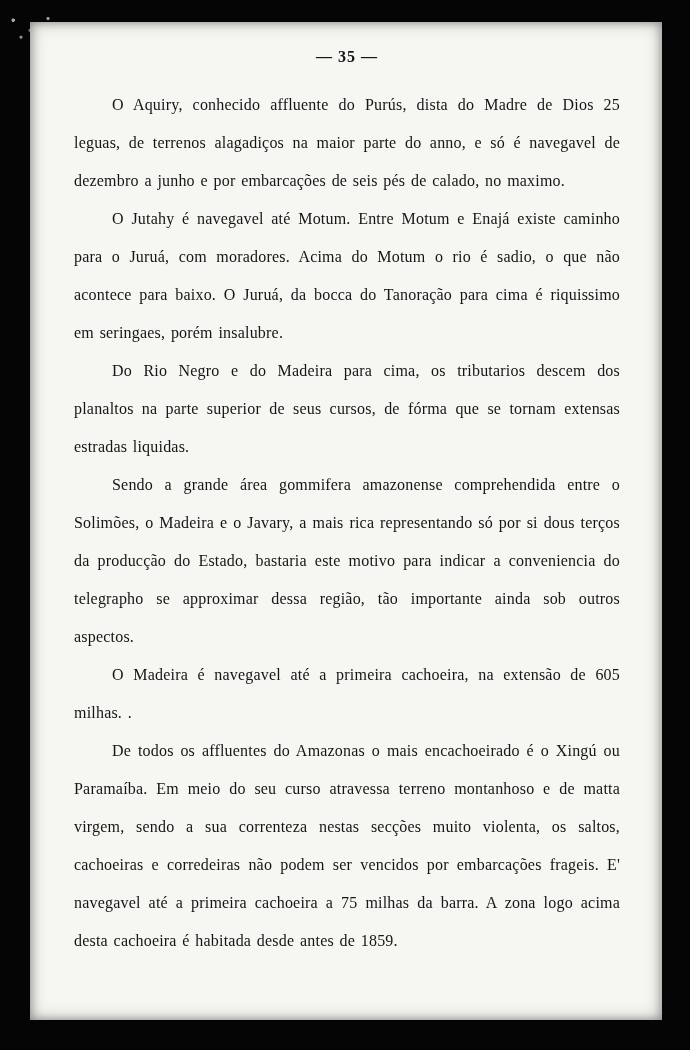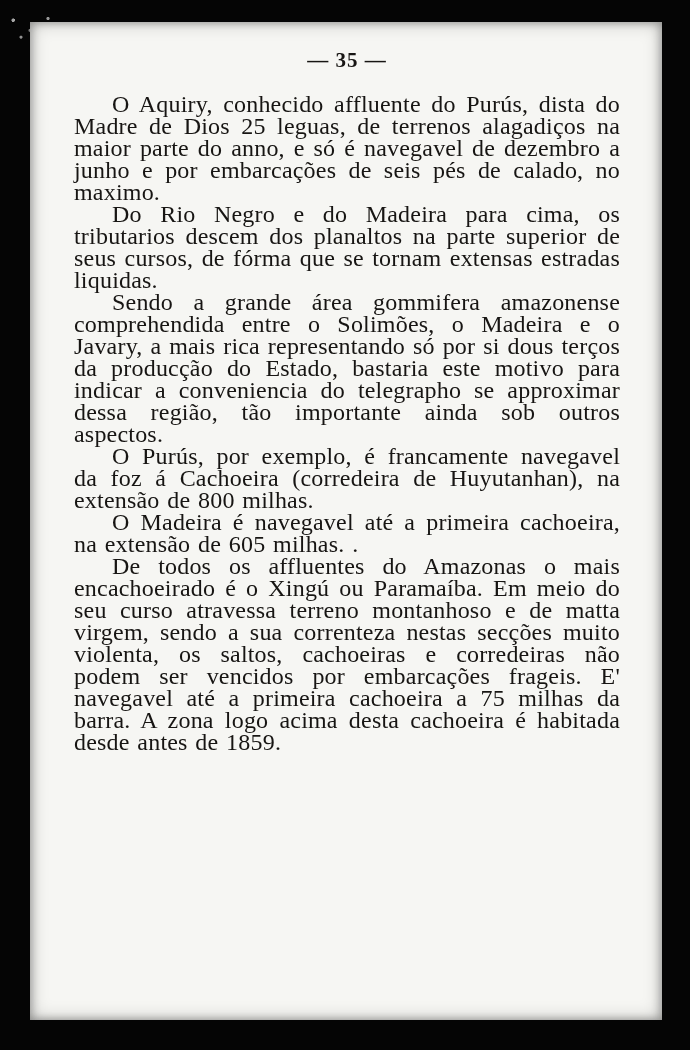--- a/index.html
+++ b/index.html
@@ -48,44 +48,44 @@
   .page-inner {
     position: absolute;
     left: 44px;
     right: 42px;
     top: 26px;
     color: #171513;
   }
   .page-number {
     text-align: center;
     font-weight: bold;
-    font-size: 21px;
+    font-size: 16px;
     letter-spacing: 1px;
     margin: 0 0 20px 0;
   }
   .body-text p {
     margin: 0;
-    font-size: 24px;
-    line-height: 22px;
+    font-size: 16px;
+    line-height: 38px;
     text-align: justify;
     text-indent: 38px;
     letter-spacing: 0.2px;
     word-spacing: 1.5px;
   }
 </style>
 </head>
 <body>
 
 <div class="scan-frame"></div>
 
 <div class="page">
   <div class="page-inner">
     <div class="page-number">— 35 —</div>
     <div class="body-text">
       <p>O Aquiry, conhecido affluente do Purús, dista do Madre de Dios 25 leguas, de terrenos alagadiços na maior parte do anno, e só é navegavel de dezembro a junho e por embarcações de seis pés de calado, no maximo.</p>
+      <p>O Jutahy é navegavel até Motum. Entre Motum e Enajá existe caminho para o Juruá, com moradores. Acima do Motum o rio é sadio, o que não acontece para baixo. O Juruá, da bocca do Tanoração para cima é riquissimo em seringaes, porém insalubre.</p>
       <p>Do Rio Negro e do Madeira para cima, os tributarios descem dos planaltos na parte superior de seus cursos, de fórma que se tornam extensas estradas liquidas.</p>
       <p>Sendo a grande área gommifera amazonense comprehendida entre o Solimões, o Madeira e o Javary, a mais rica representando só por si dous terços da producção do Estado, bastaria este motivo para indicar a conveniencia do telegrapho se approximar dessa região, tão importante ainda sob outros aspectos.</p>
-      <p>O Purús, por exemplo, é francamente navegavel da foz á Cachoeira (corredeira de Huyutanhan), na extensão de 800 milhas.</p>
       <p>O Madeira é navegavel até a primeira cachoeira, na extensão de 605 milhas. .</p>
       <p>De todos os affluentes do Amazonas o mais encachoeirado é o Xingú ou Paramaíba. Em meio do seu curso atravessa terreno montanhoso e de matta virgem, sendo a sua correnteza nestas secções muito violenta, os saltos, cachoeiras e corredeiras não podem ser vencidos por embarcações frageis. E' navegavel até a primeira cachoeira a 75 milhas da barra. A zona logo acima desta cachoeira é habitada desde antes de 1859.</p>
     </div>
   </div>
 </div>
 
 </body></html>

